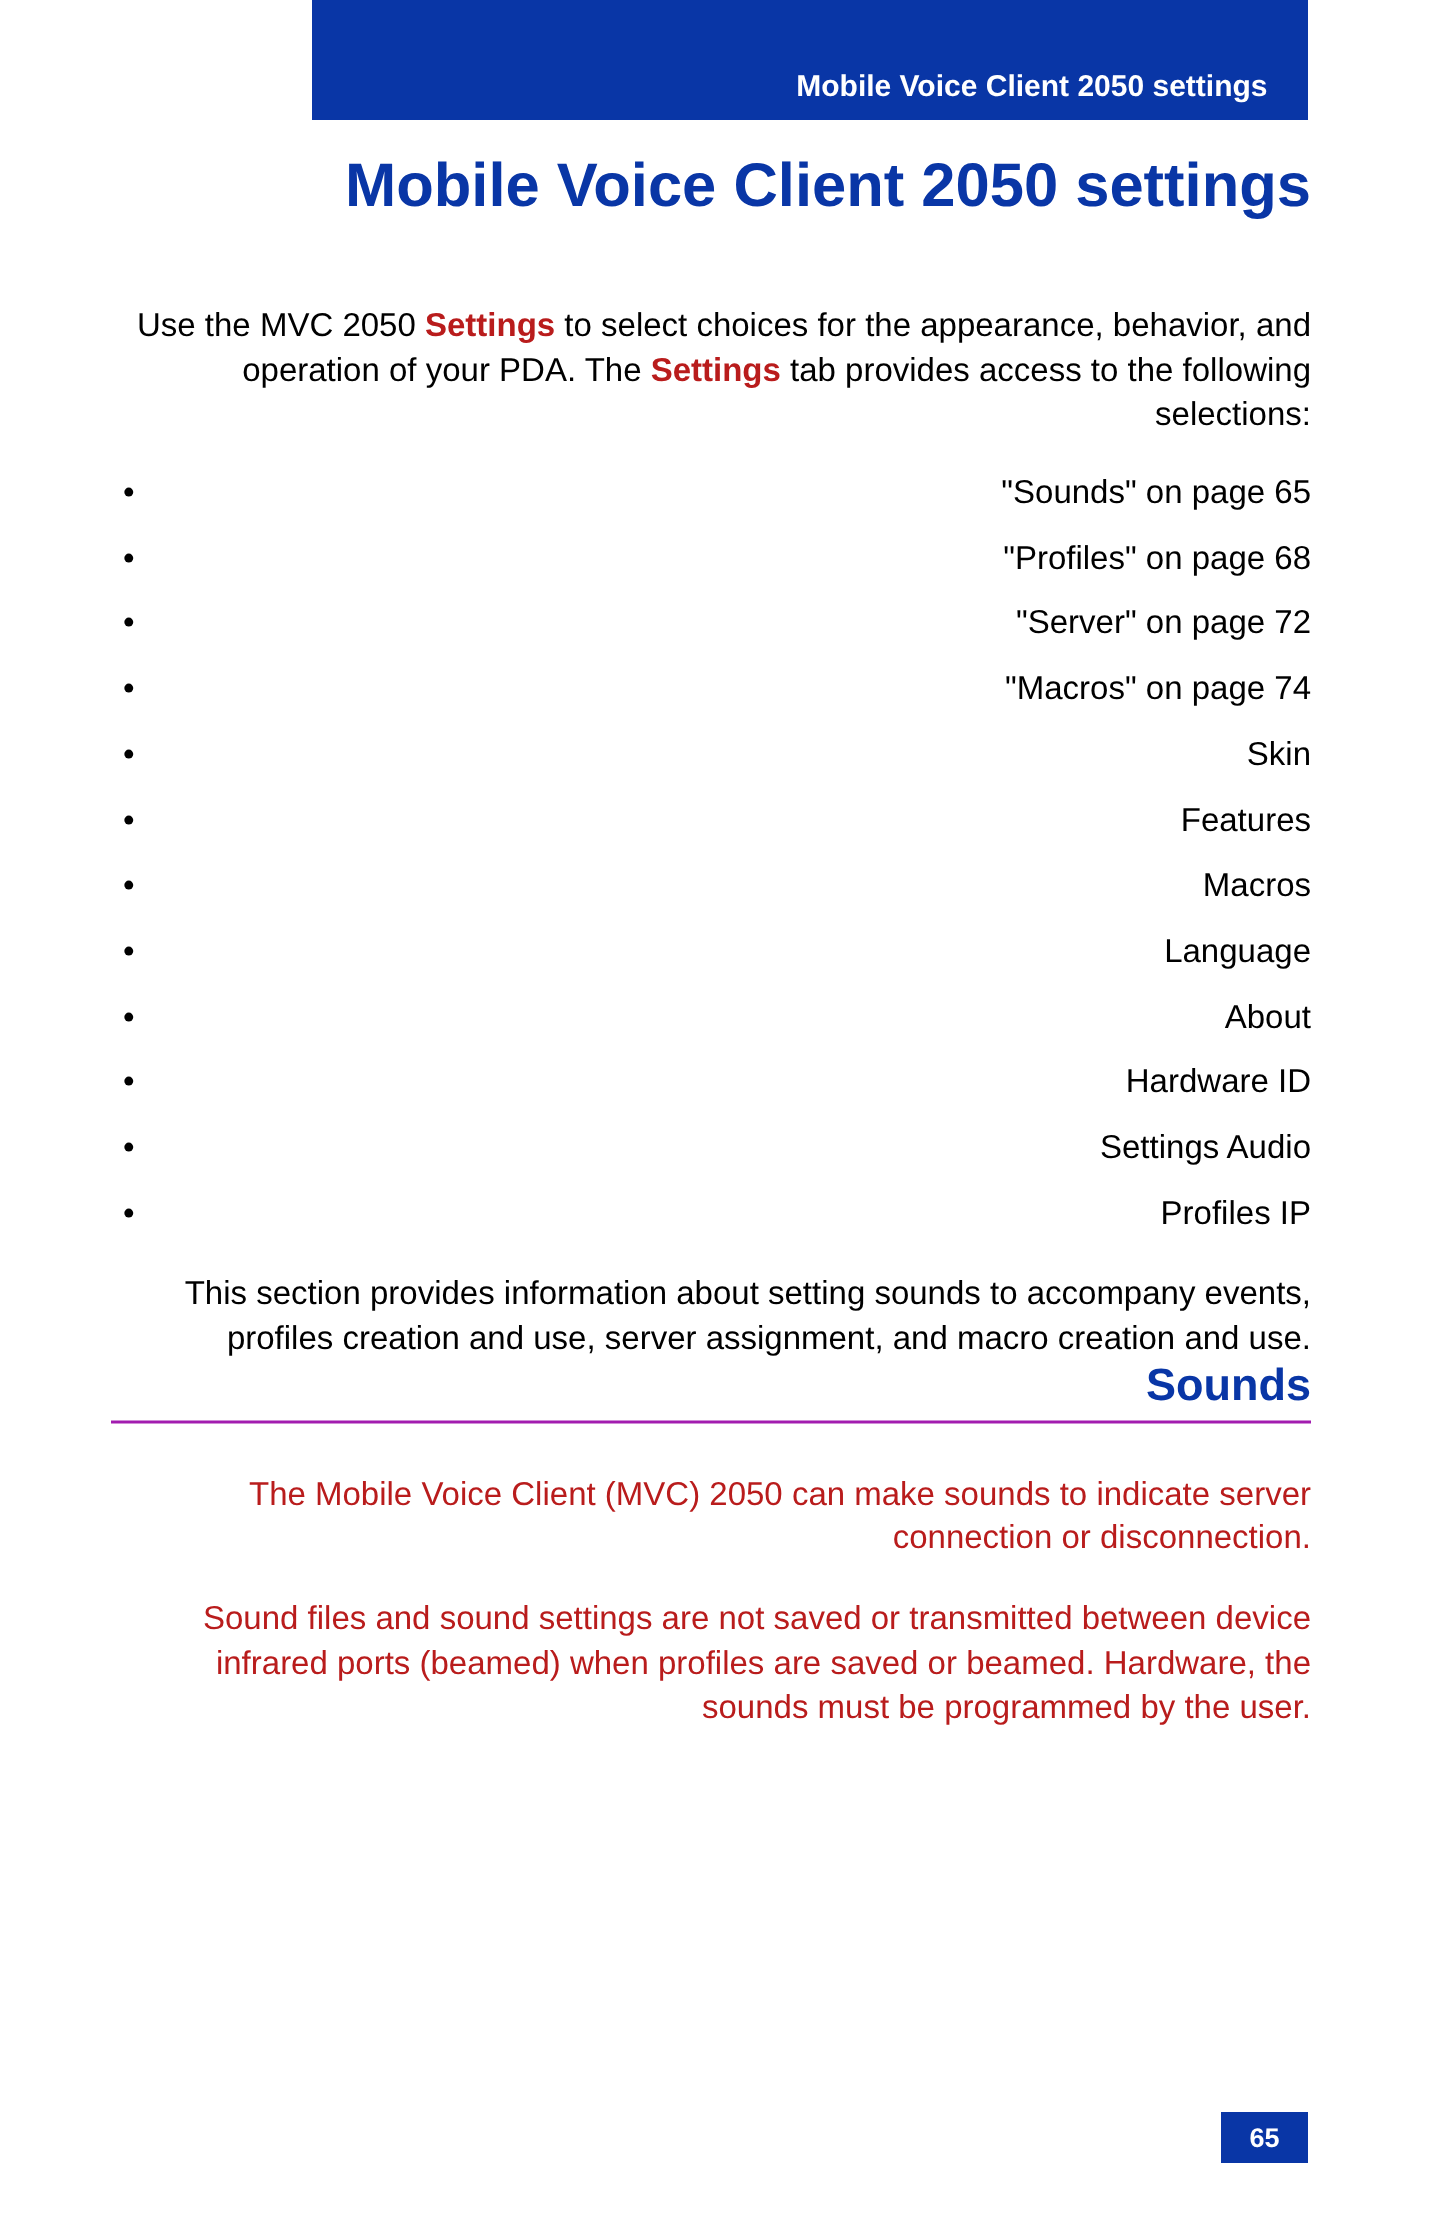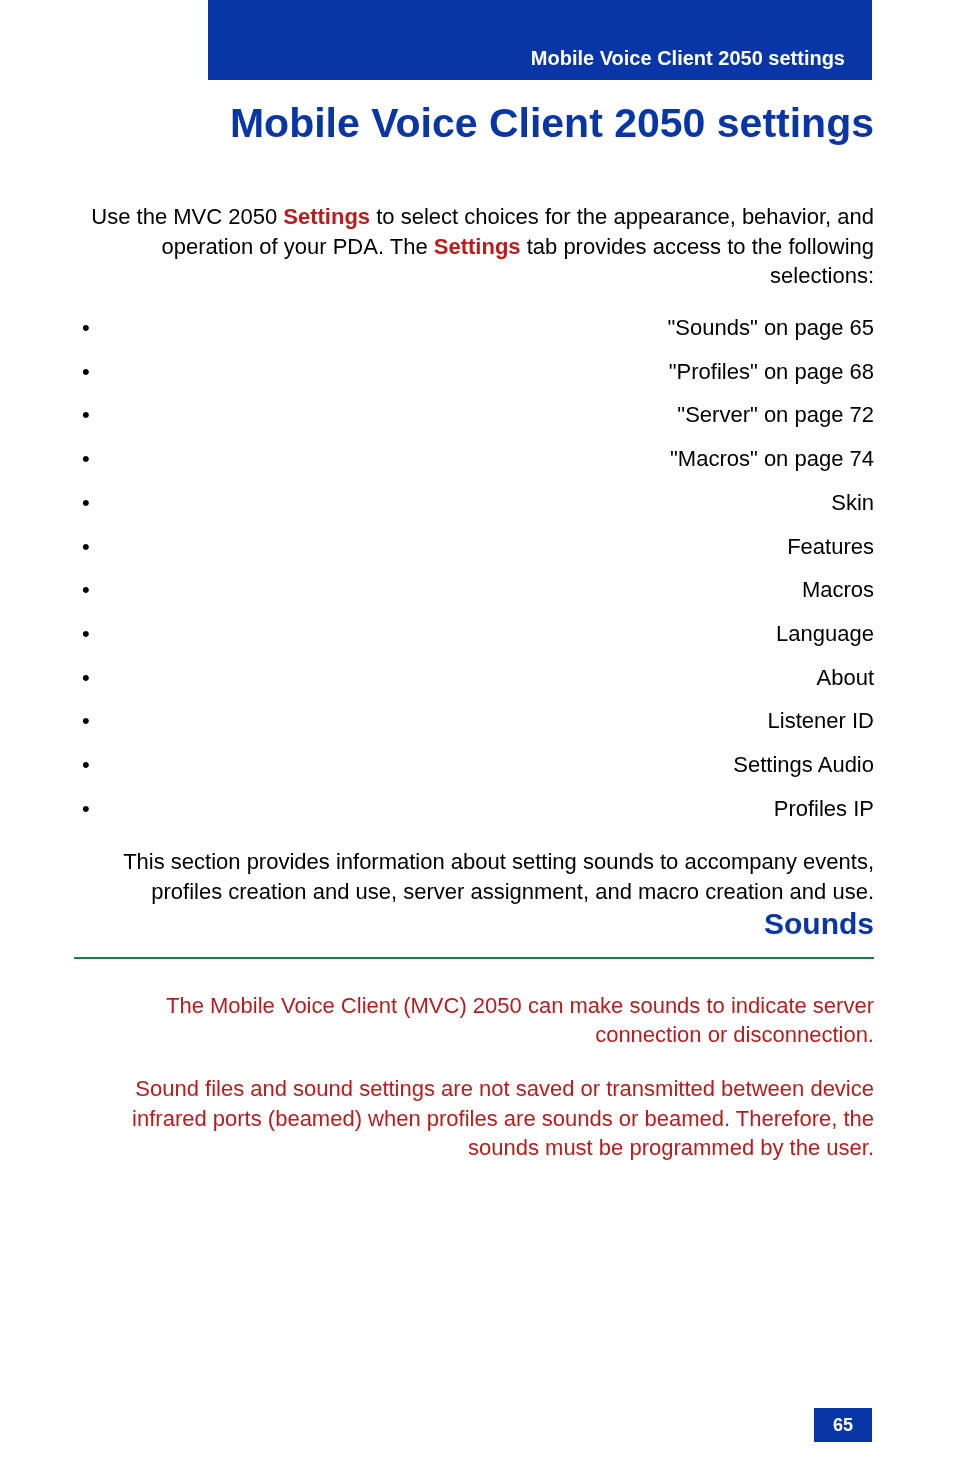--- a/index.html
+++ b/index.html
@@ -76,22 +76,22 @@
     }
     .closing-para {
       font-size: 22px;
       line-height: 1.35;
       color: #000000;
     }
     .section-heading {
       color: #0936a6;
       font-size: 30px;
       font-weight: bold;
-      border-bottom: 2px solid #15803d;
-      padding-bottom: 16px;
+      border-bottom: 2px solid #a21caf;
+      padding-bottom: 6px;
       margin-bottom: 32px;
       font-family: Arial, Helvetica, sans-serif;
     }
     .body-para {
       font-size: 22px;
       line-height: 1.35;
       color: #b91c1c;
       margin-bottom: 24px;
     }
     .page-number-box {
@@ -126,28 +126,28 @@
   <ul class="bullet-list">
     <li>"Sounds" on page 65</li>
     <li>"Profiles" on page 68</li>
     <li>"Server" on page 72</li>
     <li>"Macros" on page 74</li>
     <li>Skin</li>
     <li>Features</li>
     <li>Macros</li>
     <li>Language</li>
     <li>About</li>
-    <li>Listener ID</li>
+    <li>Hardware ID</li>
     <li>Settings Audio</li>
     <li>Profiles IP</li>
   </ul>
 
   <p class="closing-para">This section provides information about setting sounds to accompany events, profiles creation and use, server assignment, and macro creation and use.</p>
 
   <h2 class="section-heading">Sounds</h2>
 
   <p class="body-para">The Mobile Voice Client (MVC) 2050 can make sounds to indicate server connection or disconnection.</p>
-  <p class="body-para">Sound files and sound settings are not saved or transmitted between device infrared ports (beamed) when profiles are sounds or beamed. Therefore, the sounds must be programmed by the user.</p>
+  <p class="body-para">Sound files and sound settings are not saved or transmitted between device infrared ports (beamed) when profiles are saved or beamed. Hardware, the sounds must be programmed by the user.</p>
 </div>
 
 <div class="page-number-box">
   <span>65</span>
 </div>
 
 </body></html>

